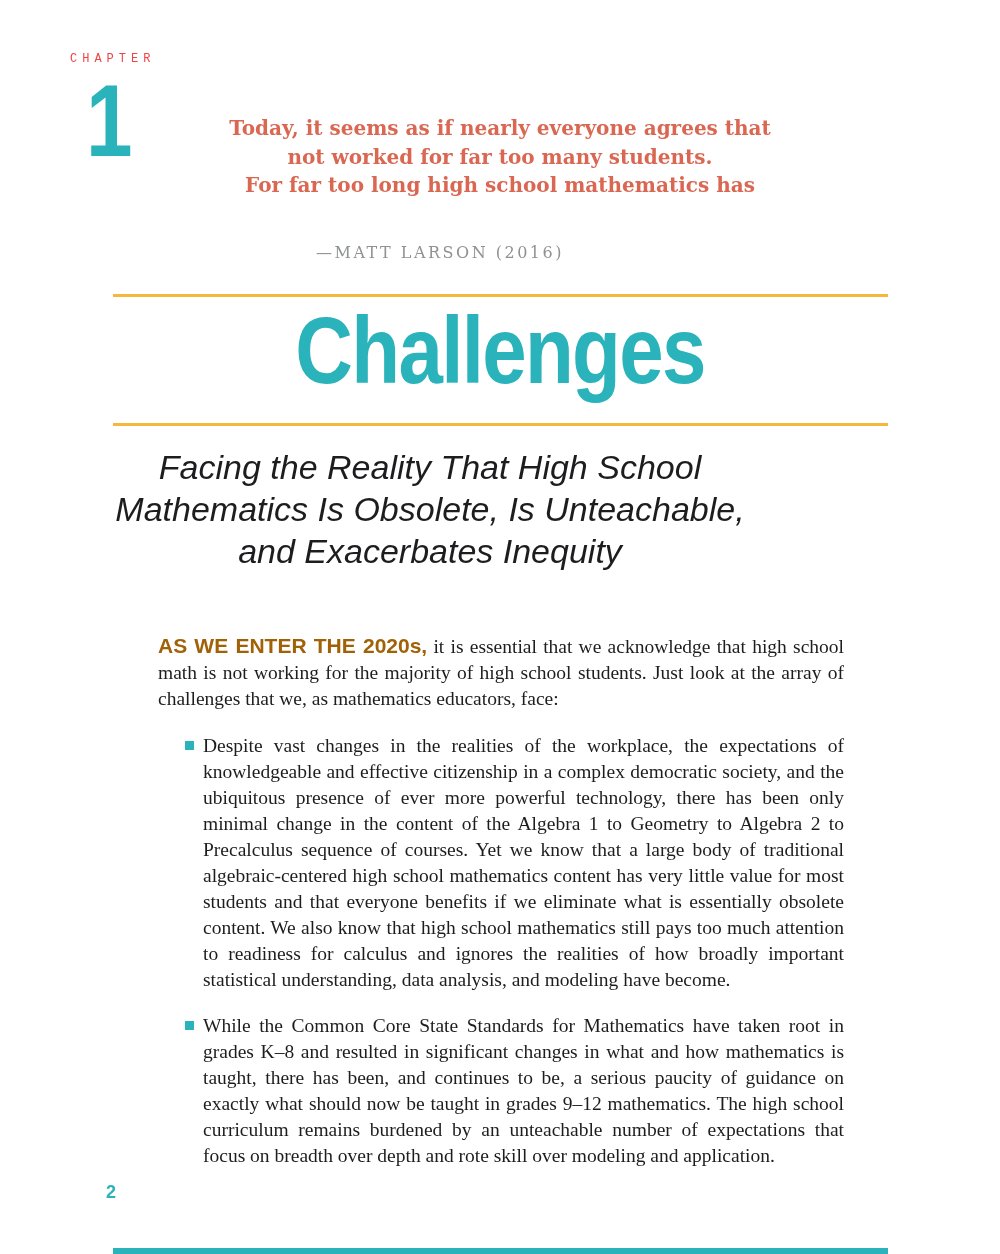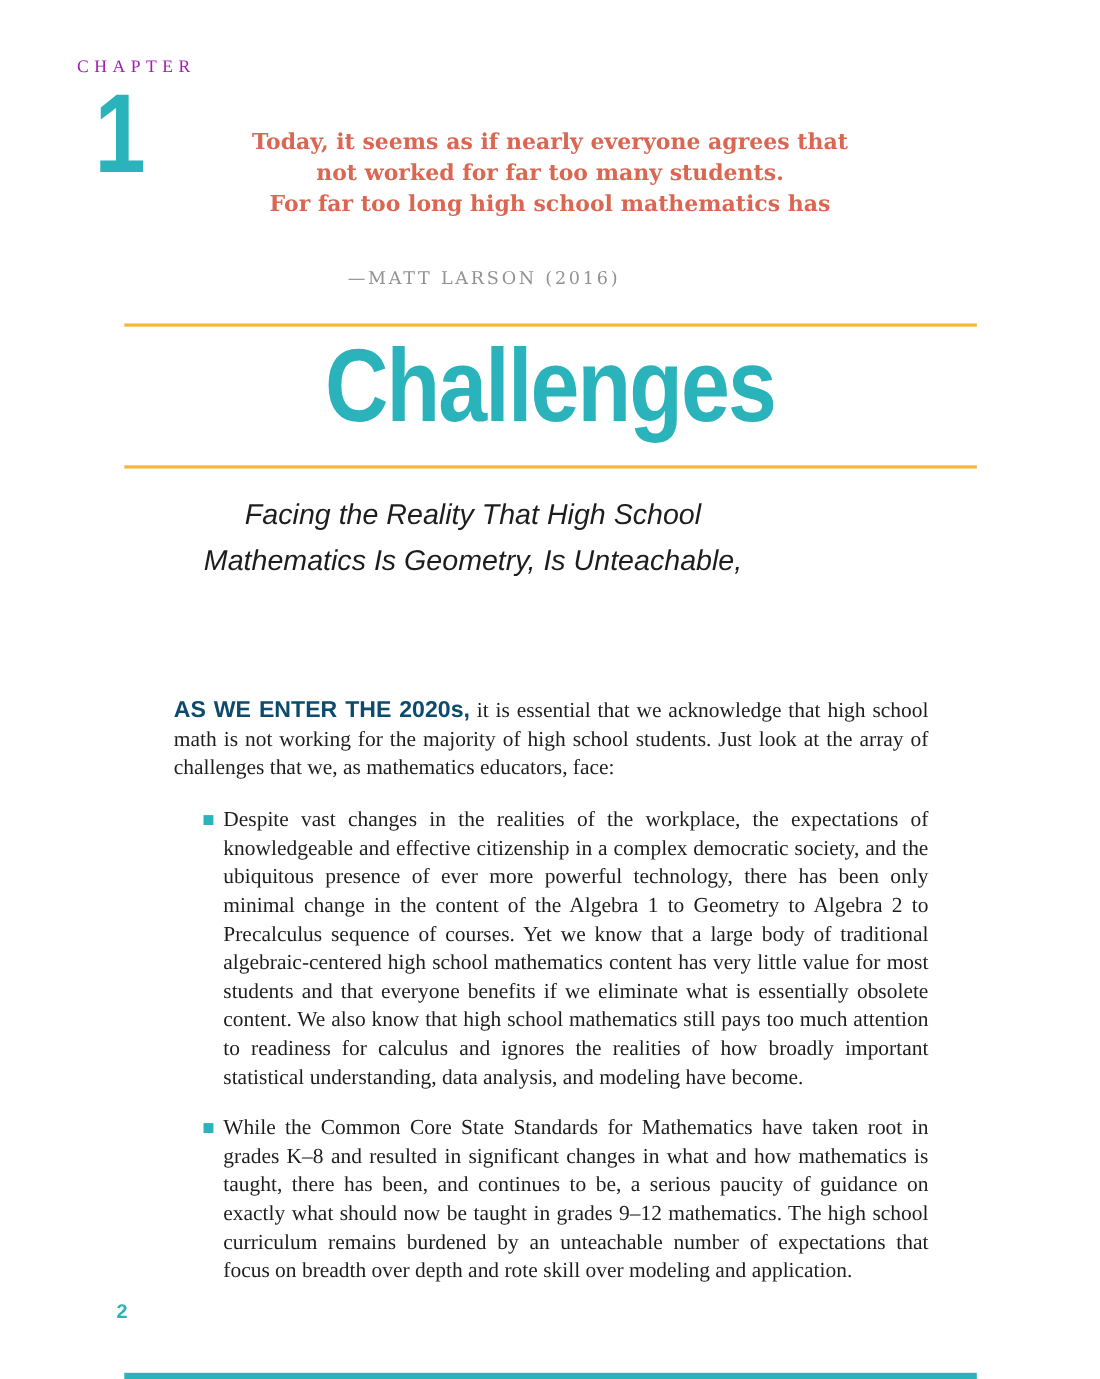--- a/index.html
+++ b/index.html
@@ -6,23 +6,23 @@
   html, body { width:1000px; background:#ffffff; }
   body { font-family:"Liberation Serif", serif; }
   .page {
     position:relative;
     width:1000px; height:1254px;
     background:#ffffff;
     overflow:hidden;
   }
   .chapter-label {
     position:absolute; left:70px; top:52px;
-    font-family:Liberation Serif, serif;
-    font-size:16px; letter-spacing:5px;
-    color:#a21caf;
+    font-family:Liberation Mono, monospace;
+    font-size:12px; letter-spacing:5px;
+    color:#ef4444;
   }
   .chapter-number {
     position:absolute; left:86px; top:70px;
     font-family:"Liberation Sans", sans-serif;
     font-weight:bold; font-size:102px; line-height:1;
     color:#2ab3ba;
     transform:scaleX(0.82); transform-origin:left top;
   }
   .epigraph {
     position:absolute; top:114px; left:0; width:1000px;
@@ -50,33 +50,33 @@
     font-family:"Liberation Sans", sans-serif;
     font-weight:bold; font-size:94px; line-height:1;
     letter-spacing:-2px;
     color:#2ab3ba;
     transform:scaleX(0.85); transform-origin:center top;
   }
   .subtitle {
     position:absolute; top:446px; left:0; width:860px;
     text-align:center;
     font-family:"Liberation Sans", sans-serif;
-    font-style:italic; font-size:26px; line-height:42px;
+    font-style:italic; font-size:34px; line-height:42px;
     color:#1d1d1f;
   }
   .body-block {
     position:absolute; left:158px; top:633px; width:686px;
     font-size:19.5px; line-height:26px;
     color:#1d1d1f;
   }
   .intro { text-align:justify; }
   .lead-in {
     font-family:"Liberation Sans", sans-serif;
     font-weight:bold; font-size:21px;
-    color:#0c4a6e;
+    color:#a16207;
   }
   .bullet-list { margin-top:21px; list-style:none; }
   .bullet-item {
     position:relative;
     padding-left:45px;
     margin-bottom:20px;
     text-align:justify;
     margin-top:20px;
   }
   .bullet-marker {
@@ -114,21 +114,22 @@
   <div class="attribution">—MATT LARSON (2016)</div>
 
   <div class="rule rule-top"></div>
 
   <h1 class="main-title">Challenges</h1>
 
   <div class="rule rule-bottom"></div>
 
   <div class="subtitle">
     <div>Facing the Reality That High School</div>
-    <div>Mathematics Is Geometry, Is Unteachable,</div>
+    <div>Mathematics Is Obsolete, Is Unteachable,</div>
+    <div>and Exacerbates Inequity</div>
   </div>
 
   <div class="body-block">
     <p class="intro"><span class="lead-in">AS WE ENTER THE 2020s,</span><span> it is essential that we acknowledge that high school math is not working for the majority of high school students. Just look at the array of challenges that we, as mathematics educators, face:</span></p>
 
     <ul class="bullet-list">
       <li class="bullet-item">
         <span class="bullet-marker"></span>
         <span>Despite vast changes in the realities of the workplace, the expectations of knowledgeable and effective citizenship in a complex democratic society, and the ubiquitous presence of ever more powerful technology, there has been only minimal change in the content of the Algebra 1 to Geometry to Algebra 2 to Precalculus sequence of courses. Yet we know that a large body of traditional algebraic-centered high school mathematics content has very little value for most students and that everyone benefits if we eliminate what is essentially obsolete content. We also know that high school mathematics still pays too much attention to readiness for calculus and ignores the realities of how broadly important statistical understanding, data analysis, and modeling have become.</span>
       </li>

